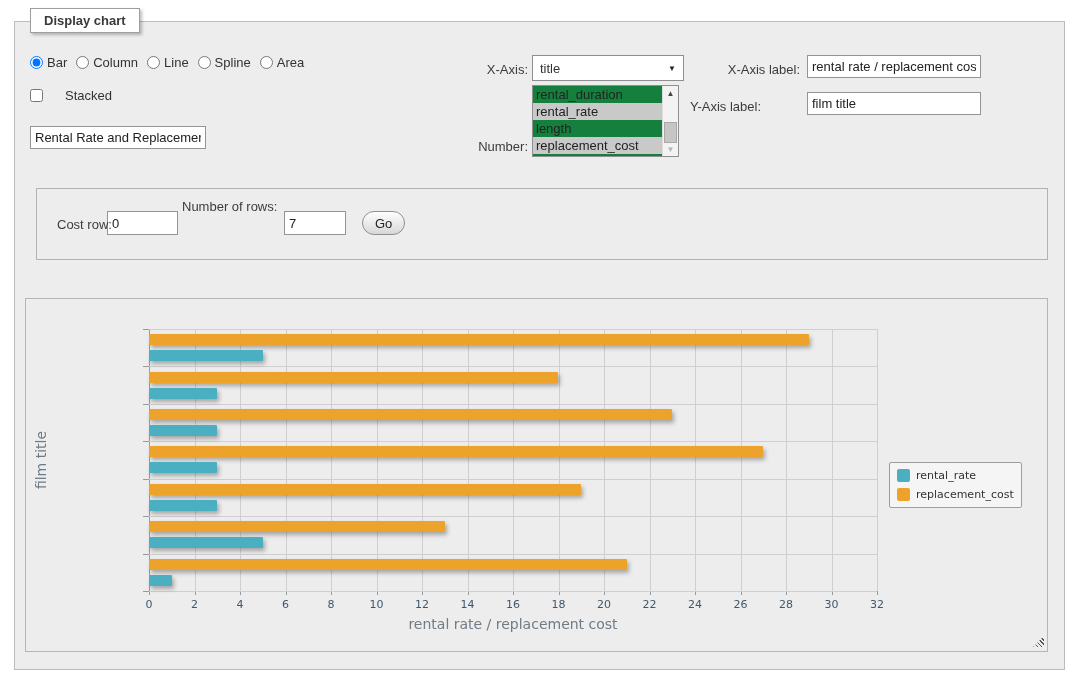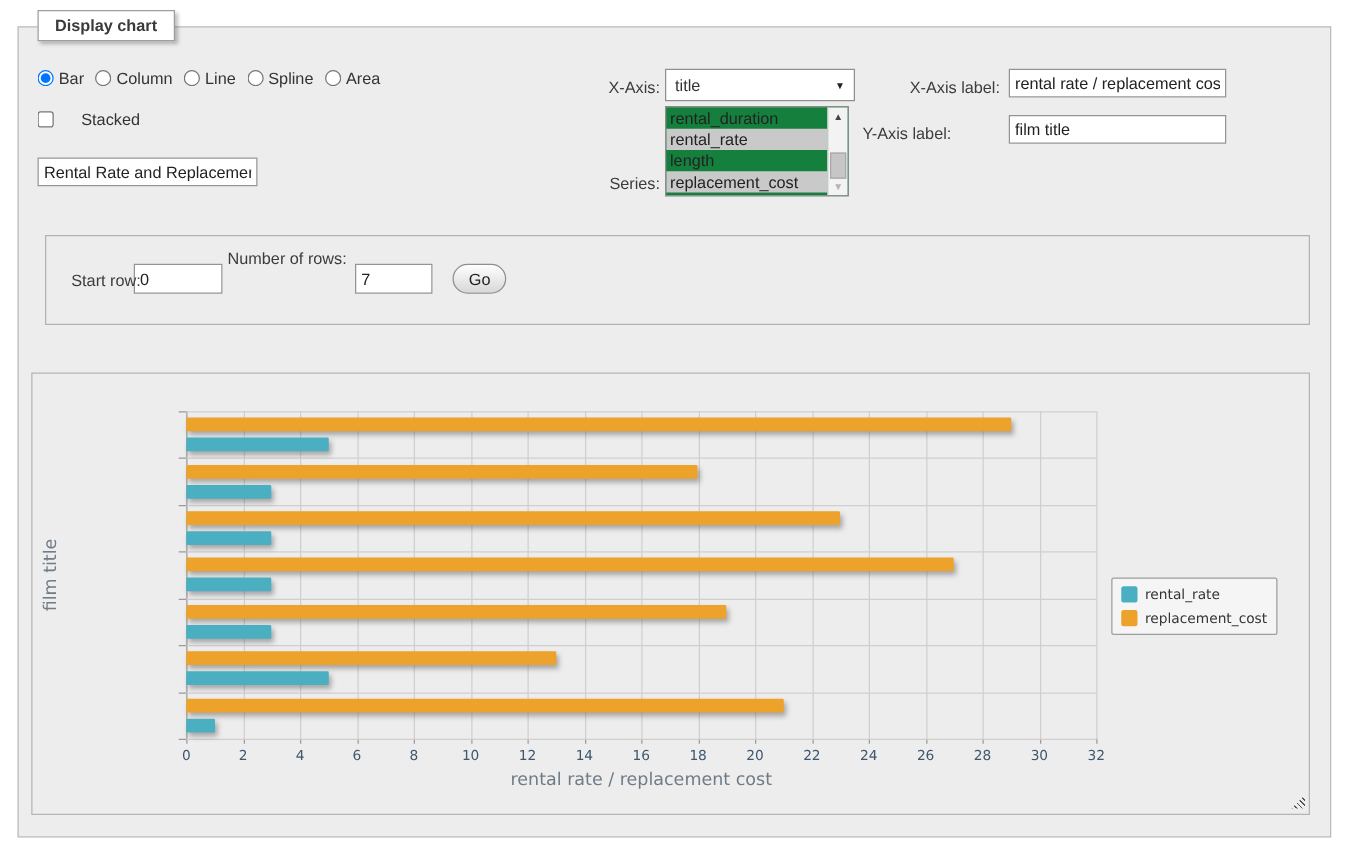--- a/index.html
+++ b/index.html
@@ -130,42 +130,42 @@
 </label>
 
 <input type="text" class="abs title-input" value="Rental Rate and Replacemer" style="">
 
 <div class="abs field-label lbl-xaxis">X-Axis:</div>
 <div class="abs select-box">
   <span>title</span>
   <span class="select-arrow">▼</span>
 </div>
 
-<div class="abs field-label lbl-series">Series:</div>
+<div class="abs field-label lbl-series">Number:</div>
 <div class="abs listbox">
   <div class="options" id="series-options">
       <div class="option">rental_duration</div>
       <div class="option selected">rental_rate</div>
       <div class="option">length</div>
       <div class="option selected">replacement_cost</div>
     </div>
   <div class="scrollbar">
     <div class="sb-btn sb-up">▲</div>
     <div class="sb-thumb"></div>
     <div class="sb-btn sb-down">▼</div>
   </div>
 </div>
 
 <div class="abs field-label lbl-xlabel">X-Axis label:</div>
 <input type="text" class="abs input-xlabel" value="rental rate / replacement cost" style="">
 <div class="abs field-label lbl-ylabel">Y-Axis label:</div>
 <input type="text" class="abs input-ylabel" value="film title" style="">
 
 <div class="abs rows-box"></div>
-<div class="abs field-label lbl-start">Start row:</div>
+<div class="abs field-label lbl-start">Cost row:</div>
 <input type="text" class="abs input-start" value="0" style="">
 <div class="abs field-label lbl-nrows">Number of rows:</div>
 <input type="text" class="abs input-nrows" value="7" style="">
 <button class="abs go-btn">Go</button>
 
 <div class="abs chart-box chart-font">
   <div id="plot">
       <div class="vgrid axis" style="left: 0%;"></div>
       <div class="xtickmark" style="left: 0%;"></div>
       <span class="xlab" style="left: 0%;">0</span>

